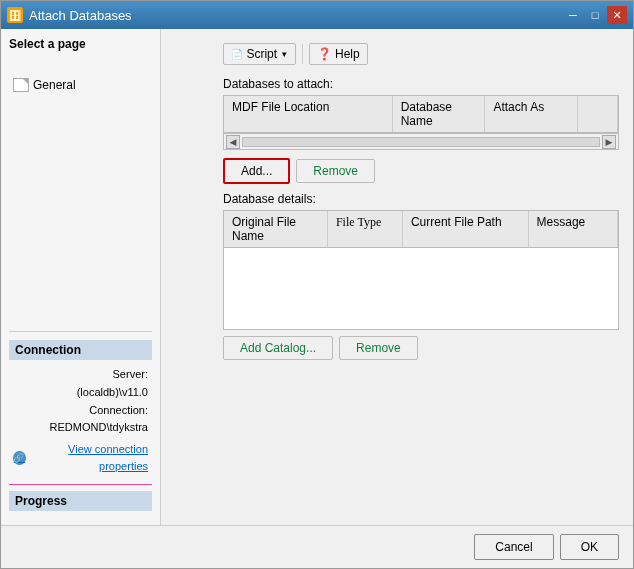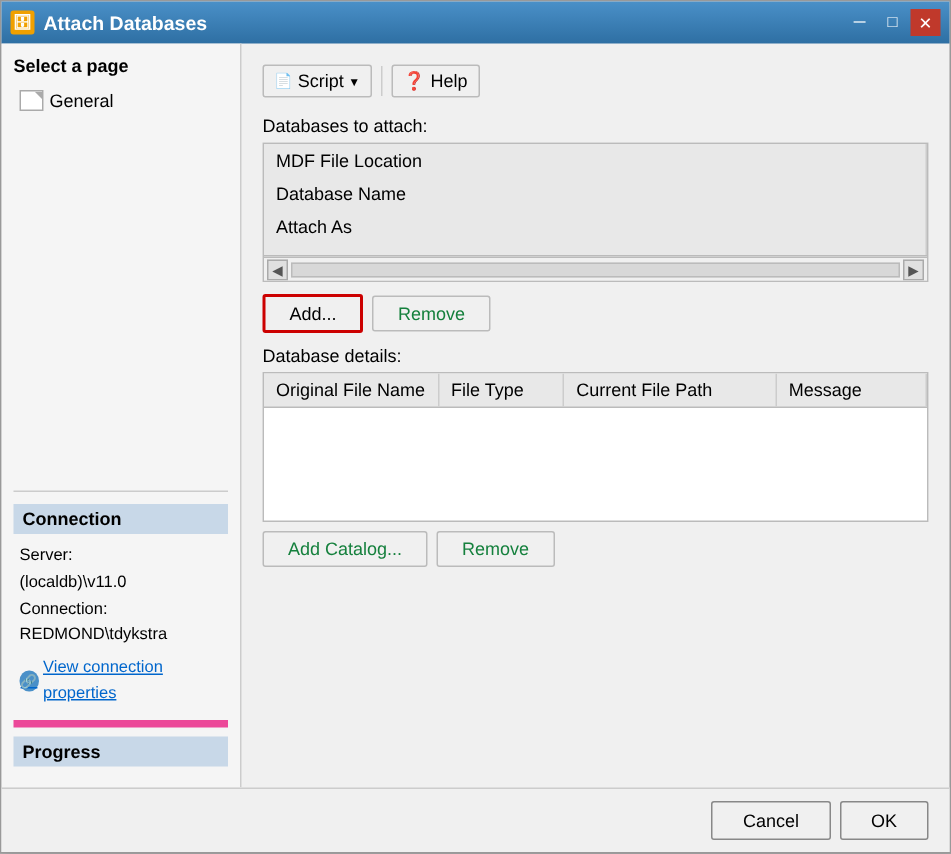--- a/index.html
+++ b/index.html
@@ -43,21 +43,21 @@
       border-radius: 2px;
       display: flex;
       align-items: center;
       justify-content: center;
       font-size: 10px;
       color: white;
       font-weight: bold;
     }
     .title-text {
       font-size: 13px;
-      font-weight: bold;
+      font-weight: normal;
     }
     .title-controls {
       display: flex;
       gap: 2px;
     }
     .title-btn {
       width: 20px;
       height: 18px;
       border: none;
       cursor: pointer;
@@ -66,20 +66,21 @@
       justify-content: center;
       font-size: 11px;
       color: white;
       background: transparent;
     }
     .title-btn.close { background: #c0392b; }
     .window-body {
       display: flex;
       flex: 1;
       overflow: hidden;
+      gap: 48px;
     }
     .sidebar {
       width: 160px;
       background: #f5f5f5;
       border-right: 1px solid #ccc;
       padding: 8px;
       display: flex;
       flex-direction: column;
       flex-shrink: 0;
     }
@@ -89,20 +90,21 @@
       margin-bottom: 6px;
       color: #000;
     }
     .sidebar-item {
       display: flex;
       align-items: center;
       gap: 4px;
       padding: 3px 4px;
       cursor: pointer;
       border-radius: 2px;
+      margin-top: 18px;
     }
     .page-icon {
       width: 16px;
       height: 14px;
       background: white;
       border: 1px solid #aaa;
       position: relative;
     }
     .page-icon::before {
       content: '';
@@ -126,20 +128,21 @@
       font-weight: bold;
       padding: 3px 6px;
       font-size: 12px;
       margin-bottom: 6px;
     }
     .connection-info {
       padding: 0 4px;
       font-size: 11px;
       color: #000;
       line-height: 1.6;
+      text-align: right;
     }
     .connection-link {
       color: #0066cc;
       text-decoration: underline;
       cursor: pointer;
       display: flex;
       align-items: center;
       gap: 3px;
       margin-top: 4px;
     }
@@ -148,21 +151,21 @@
       height: 14px;
       background: #4a90c8;
       border-radius: 50%;
       display: flex;
       align-items: center;
       justify-content: center;
       font-size: 9px;
       color: white;
     }
     .progress-section {
-      border-top: 5px solid #ec4899;
+      border-top: 1px solid #ec4899;
       margin-top: 8px;
       padding-top: 6px;
     }
     .progress-content {
       display: flex;
       align-items: center;
       gap: 6px;
       padding: 4px;
     }
     .progress-spinner {
@@ -213,21 +216,20 @@
       background: white;
       flex: 1;
       display: flex;
       flex-direction: column;
       overflow: hidden;
     }
     .table-header {
       display: flex;
       background: #e8e8e8;
       border-bottom: 1px solid #bbb;
-      flex-direction: column;
     }
     .table-header-cell {
       padding: 4px 8px;
       font-size: 12px;
       color: #000;
       border-right: 1px solid #ccc;
       font-weight: normal;
     }
     .col-mdf { flex: 2; }
     .col-dbname { flex: 1; }
@@ -286,30 +288,30 @@
     .btn-add {
       border: 2px solid #cc0000;
       background: #f0f0f0;
     }
     .details-section {
       flex: 0 0 140px;
     }
     .details-table {
       border: 1px solid #bbb;
       background: white;
-      height: 100px;
+      height: 120px;
       overflow: hidden;
     }
     .details-table-header {
       display: flex;
       background: #e8e8e8;
       border-bottom: 1px solid #bbb;
     }
     .details-col-orig { flex: 1.2; }
-    .details-col-type { flex: 0.8; }
+    .details-col-type { flex: 0.8; font-family: Liberation Serif, serif; }
     .details-col-path { flex: 1.5; }
     .details-col-msg { flex: 1; }
     .bottom-bar {
       display: flex;
       justify-content: flex-end;
       gap: 6px;
       padding: 8px 14px;
       border-top: 1px solid #ccc;
       background: #f0f0f0;
       flex-shrink: 0;

